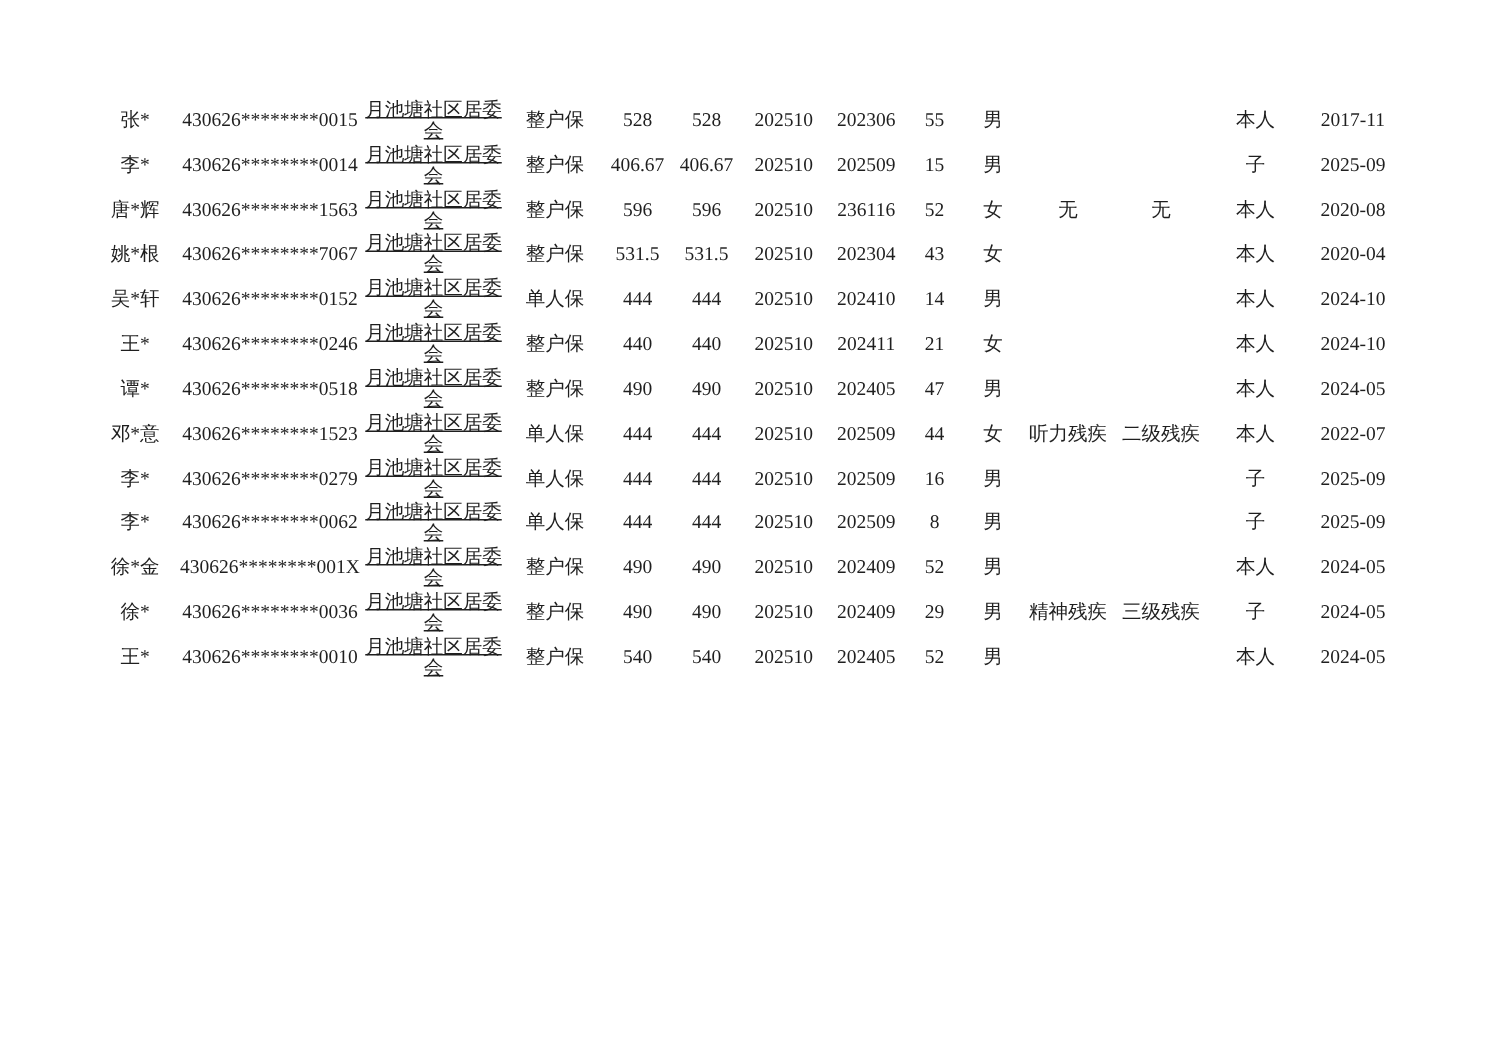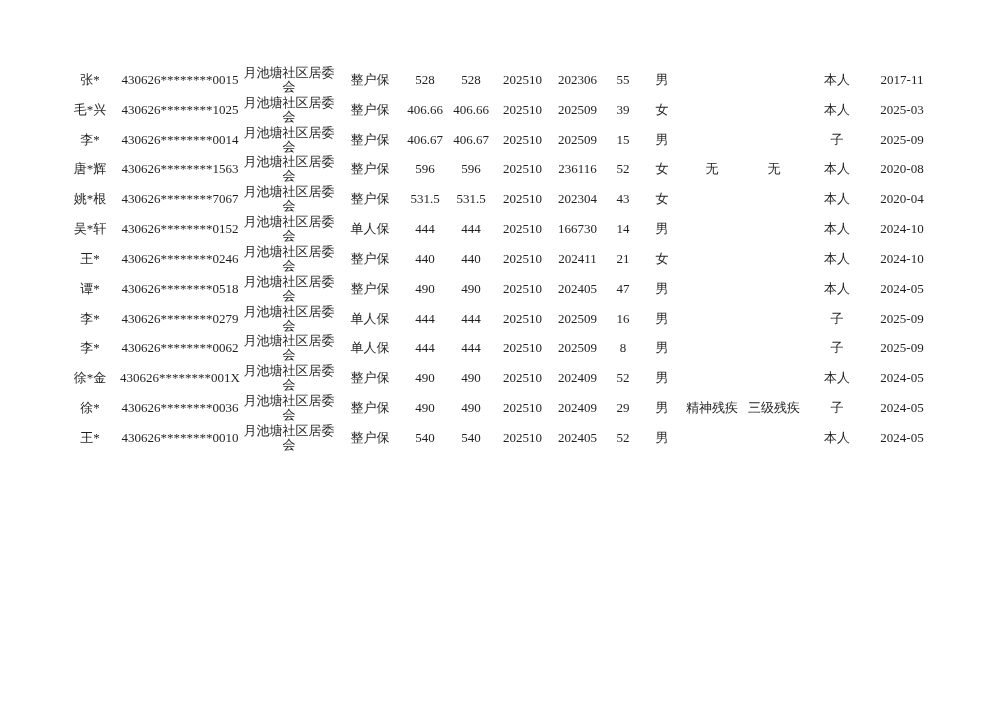--- a/index.html
+++ b/index.html
@@ -45,21 +45,21 @@
   col.w-pay_amount      { width: 46px; }
   col.w-pay_month       { width: 57px; }
   col.w-start_month     { width: 53px; }
   col.w-age             { width: 38px; }
   col.w-gender          { width: 40px; }
   col.w-disability_type { width: 60px; }
   col.w-disability_level{ width: 64px; }
   col.w-relation        { width: 62px; }
   col.w-approval_date   { width: 68px; }
   
-  td.c-community { word-break: break-all; padding: 0 2px; }
+  td.c-community { word-break: break-all; padding: 0 2px; text-decoration: underline; }
   
   td.c-pay_amount { word-break: break-all; padding: 0 7px; }
 </style>
 </head>
 <body>
 
 <div class="page">
   <table class="welfare-table">
     <colgroup>
       <col class="w-name">
@@ -88,36 +88,20 @@
           <td class="c-pay_month">202510</td>
           <td class="c-start_month">202306</td>
           <td class="c-age">55</td>
           <td class="c-gender">男</td>
           <td class="c-disability_type"></td>
           <td class="c-disability_level"></td>
           <td class="c-relation">本人</td>
           <td class="c-approval_date">2017-11</td>
         </tr>
         <tr>
-          <td class="c-name">毛*兴</td>
-          <td class="c-id_number">430626********1025</td>
-          <td class="c-community">月池塘社区居委会</td>
-          <td class="c-type">整户保</td>
-          <td class="c-amount">406.66</td>
-          <td class="c-pay_amount">406.66</td>
-          <td class="c-pay_month">202510</td>
-          <td class="c-start_month">202509</td>
-          <td class="c-age">39</td>
-          <td class="c-gender">女</td>
-          <td class="c-disability_type"></td>
-          <td class="c-disability_level"></td>
-          <td class="c-relation">本人</td>
-          <td class="c-approval_date">2025-03</td>
-        </tr>
-        <tr>
           <td class="c-name">李*</td>
           <td class="c-id_number">430626********0014</td>
           <td class="c-community">月池塘社区居委会</td>
           <td class="c-type">整户保</td>
           <td class="c-amount">406.67</td>
           <td class="c-pay_amount">406.67</td>
           <td class="c-pay_month">202510</td>
           <td class="c-start_month">202509</td>
           <td class="c-age">15</td>
           <td class="c-gender">男</td>
@@ -159,21 +143,21 @@
           <td class="c-approval_date">2020-04</td>
         </tr>
         <tr>
           <td class="c-name">吴*轩</td>
           <td class="c-id_number">430626********0152</td>
           <td class="c-community">月池塘社区居委会</td>
           <td class="c-type">单人保</td>
           <td class="c-amount">444</td>
           <td class="c-pay_amount">444</td>
           <td class="c-pay_month">202510</td>
-          <td class="c-start_month">166730</td>
+          <td class="c-start_month">202410</td>
           <td class="c-age">14</td>
           <td class="c-gender">男</td>
           <td class="c-disability_type"></td>
           <td class="c-disability_level"></td>
           <td class="c-relation">本人</td>
           <td class="c-approval_date">2024-10</td>
         </tr>
         <tr>
           <td class="c-name">王*</td>
           <td class="c-id_number">430626********0246</td>
@@ -198,20 +182,36 @@
           <td class="c-amount">490</td>
           <td class="c-pay_amount">490</td>
           <td class="c-pay_month">202510</td>
           <td class="c-start_month">202405</td>
           <td class="c-age">47</td>
           <td class="c-gender">男</td>
           <td class="c-disability_type"></td>
           <td class="c-disability_level"></td>
           <td class="c-relation">本人</td>
           <td class="c-approval_date">2024-05</td>
+        </tr>
+        <tr>
+          <td class="c-name">邓*意</td>
+          <td class="c-id_number">430626********1523</td>
+          <td class="c-community">月池塘社区居委会</td>
+          <td class="c-type">单人保</td>
+          <td class="c-amount">444</td>
+          <td class="c-pay_amount">444</td>
+          <td class="c-pay_month">202510</td>
+          <td class="c-start_month">202509</td>
+          <td class="c-age">44</td>
+          <td class="c-gender">女</td>
+          <td class="c-disability_type">听力残疾</td>
+          <td class="c-disability_level">二级残疾</td>
+          <td class="c-relation">本人</td>
+          <td class="c-approval_date">2022-07</td>
         </tr>
         <tr>
           <td class="c-name">李*</td>
           <td class="c-id_number">430626********0279</td>
           <td class="c-community">月池塘社区居委会</td>
           <td class="c-type">单人保</td>
           <td class="c-amount">444</td>
           <td class="c-pay_amount">444</td>
           <td class="c-pay_month">202510</td>
           <td class="c-start_month">202509</td>

